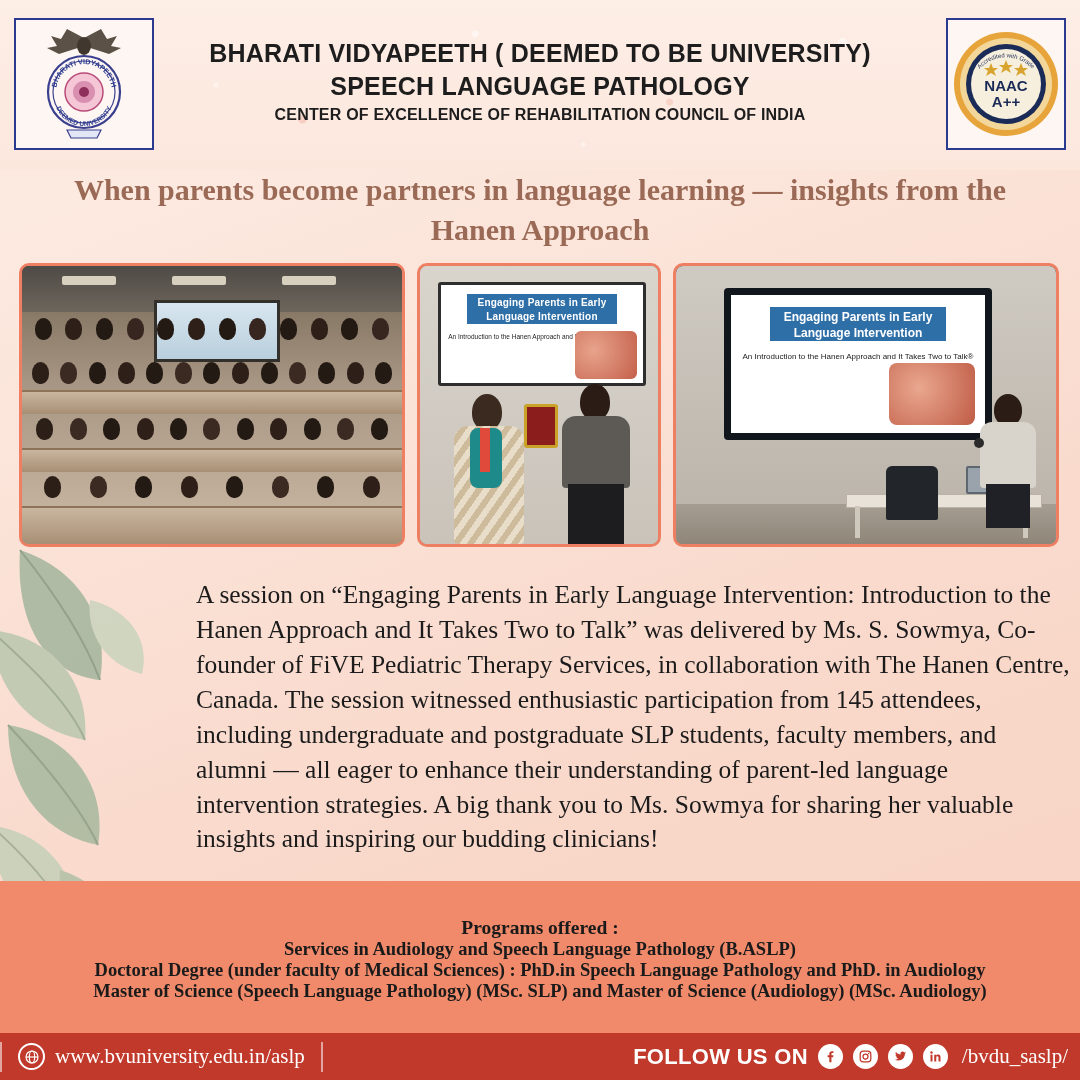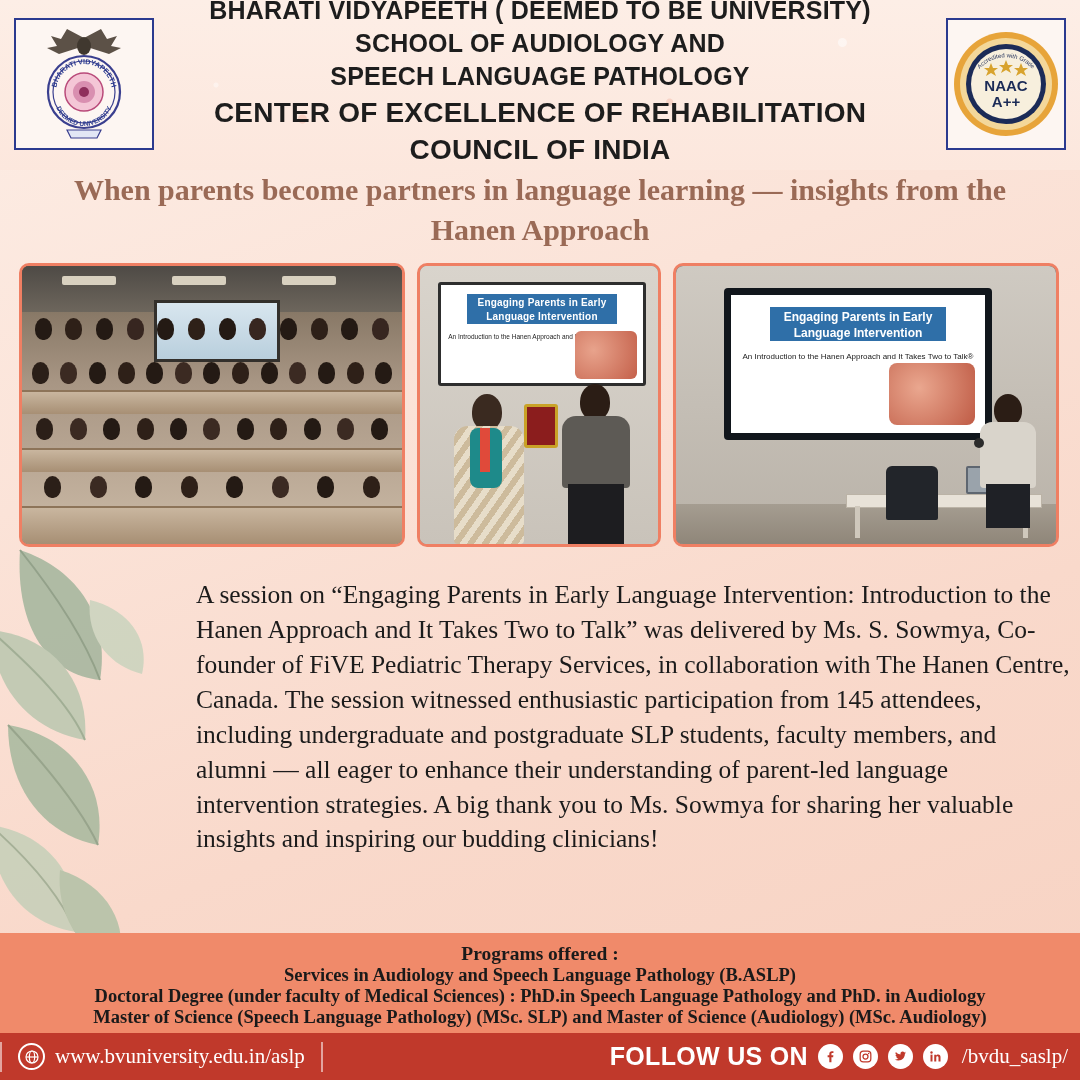--- a/index.html
+++ b/index.html
@@ -59,21 +59,21 @@
   }
   .header-text div {
     font-weight: bold;
     color: #1d1d1d;
     letter-spacing: .2px;
     line-height: 1.33;
   }
   .h-l1 { font-size: 25px; }
   .h-l2 { font-size: 25px; }
   .h-l3 { font-size: 25px; }
-  .h-l4 { font-size: 28px; }
+  .h-l4 { font-size: 16px; }
 
   
   .title {
     margin: 8px auto 0;
     width: 1000px;
     text-align: center;
     font-family: "Liberation Serif", serif;
     font-weight: bold;
     font-size: 30px;
     line-height: 1.32;
@@ -214,21 +214,21 @@
     left: 196px; top: 578px; width: 874px;
     font-family: "Liberation Serif", serif;
     font-size: 25.5px;
     line-height: 1.37;
     color: #1b1b1b;
     text-align: left;
   }
 
   
   .programs {
-    position: absolute; left: 0; right: 0; bottom: 47px; height: 100px;
+    position: absolute; left: 0; right: 0; bottom: 47px; height: 152px;
     background: #f08a6a;
     display: flex; flex-direction: column; align-items: center; justify-content: center;
     padding-top: 4px;
   }
   .programs .p-line {
     font-family: "Liberation Serif", serif;
     font-weight: bold;
     color: #1a1a1a;
     font-size: 18.5px;
     text-align: center;
@@ -243,21 +243,21 @@
     color: #fff;
   }
   .contact .seg { display: flex; align-items: center; height: 100%; }
   .seg-phone { padding: 0 14px 0 14px; gap: 9px; }
   .seg-phone .txt { font-size: 22px; font-weight: bold; font-family: "Liberation Sans", sans-serif; }
   .divider-v { width: 2px; height: 30px; background: rgba(255,255,255,.55); }
   .seg-web { padding: 0 16px; gap: 10px; }
   .seg-web .txt { font-size: 21px; font-family: "Liberation Serif", serif; }
   .seg-follow { padding: 0 12px; gap: 10px; margin-left: auto; }
   .seg-follow .label {
-    font-size: 25px; font-weight: bold; letter-spacing: .3px;
+    font-size: 22px; font-weight: bold; letter-spacing: .3px;
     font-family: "Liberation Sans", sans-serif;
   }
   .social {
     width: 25px; height: 25px; border-radius: 50%;
     display: inline-flex; align-items: center; justify-content: center;
     color: #c0392b; background: #fff;
   }
   .seg-follow .handle { font-size: 21px; font-family: "Liberation Serif", serif; margin-left: 4px; text-align: right; }
   .circle-icon {
     width: 27px; height: 27px; border-radius: 50%;
@@ -292,21 +292,20 @@
         <path id="arcBot" d="M31 70 A30 30 0 0 0 91 70" fill="none"></path>
         <text font-size="6.6" fill="#2b3a8f" font-family="Liberation Sans, sans-serif" font-weight="bold">
           <textPath href="#arcBot" startOffset="50%" text-anchor="middle">DEEMED UNIVERSITY</textPath>
         </text>
         <path d="M44 104 L78 104 L74 112 L48 112 Z" fill="#e2e6f5" stroke="#3a3f8f" stroke-width="1.2"></path>
       </svg>
     </div>
 
     <div class="header-text">
       <div class="h-l1">BHARATI VIDYAPEETH ( DEEMED TO BE UNIVERSITY)</div>
-      <div class="h-l2">SCHOOL OF AUDIOLOGY AND</div>
       <div class="h-l3">SPEECH LANGUAGE PATHOLOGY</div>
       <div class="h-l4">CENTER OF EXCELLENCE OF REHABILITATION COUNCIL OF INDIA</div>
     </div>
 
     <div class="naac-box">
       <svg class="naac-seal" viewBox="0 0 110 110">
         <circle cx="55" cy="55" r="52" fill="#e7a43a"></circle>
         <circle cx="55" cy="55" r="46" fill="#f3d79a"></circle>
         <circle cx="55" cy="55" r="40" fill="#1b2b57"></circle>
         <circle cx="55" cy="55" r="35" fill="#f7efdd"></circle>

